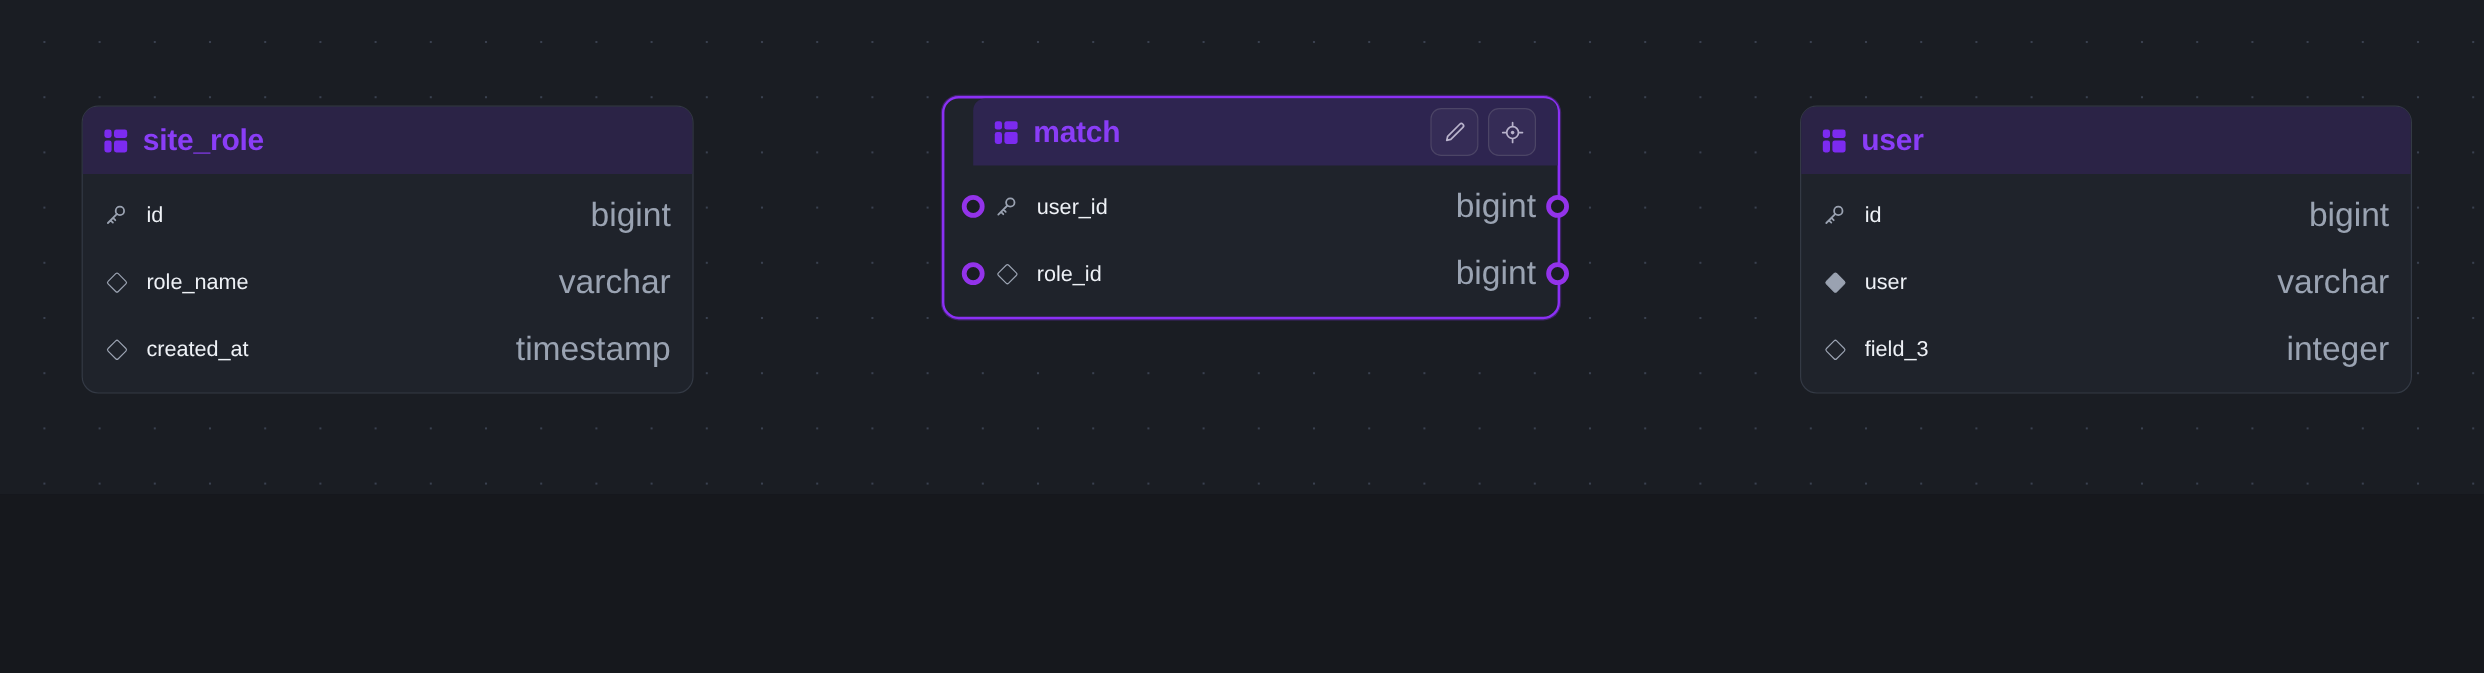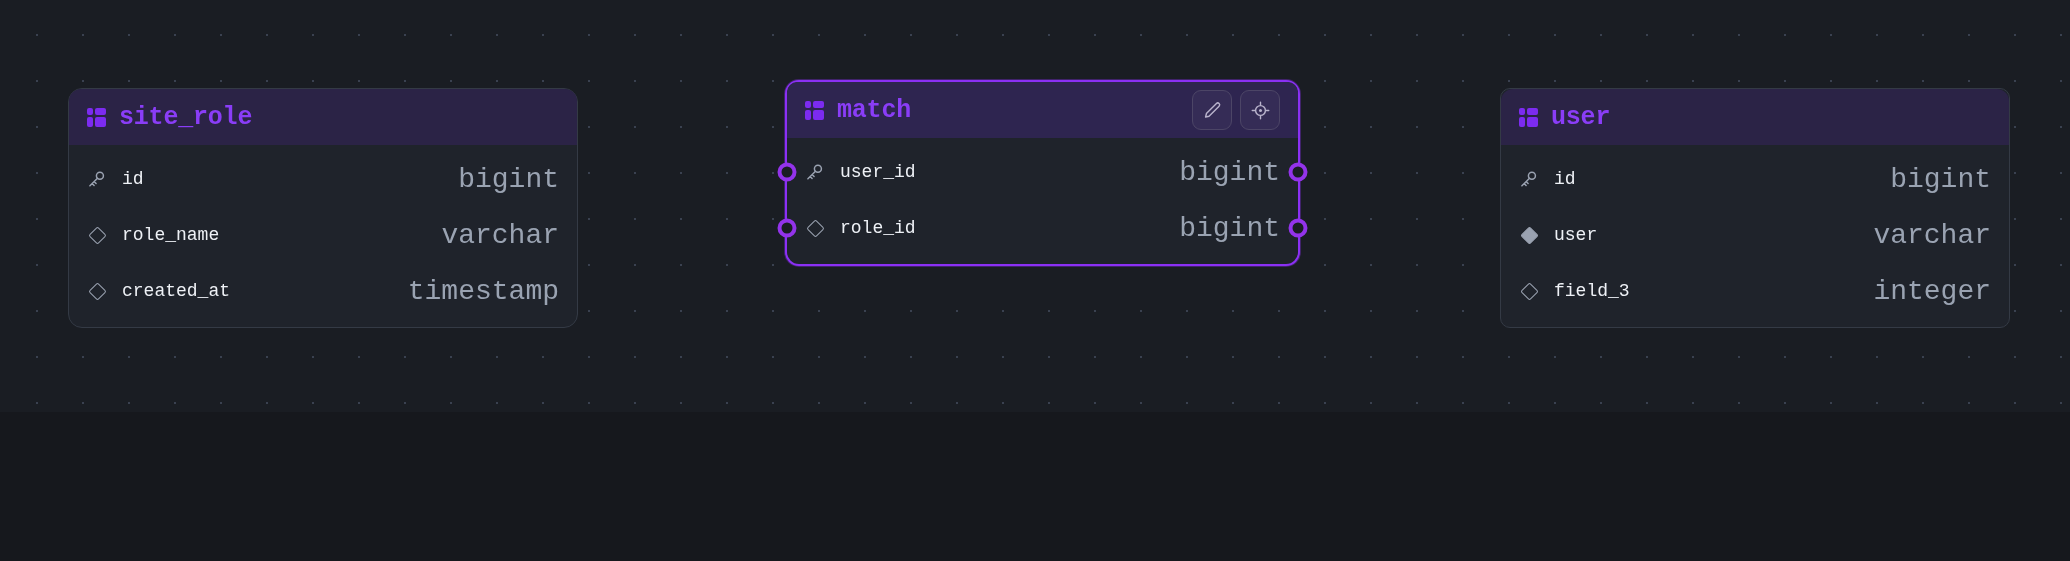--- a/index.html
+++ b/index.html
@@ -10,21 +10,21 @@
 
   #canvas {
     position: relative;
     width: 2070px;
     height: 412px;
     background-color: #1a1d23;
     background-image: radial-gradient(circle, #3a4150 1.2px, transparent 1.3px);
     background-size: 46px 46px;
     background-position: 14px 12px;
     overflow: hidden;
-    font-family: Liberation Mono, monospace;
+    font-family: Liberation Sans, sans-serif;
     -webkit-font-smoothing: antialiased;
   }
 
   
   .node {
     position: absolute;
     border-radius: 14px;
     background: #1f232b;
     border: 1px solid #343a45;
     box-sizing: border-box;
@@ -190,21 +190,21 @@
         </div>
         <div class="field-row">
           <span class="f-icon">
             <span class="diamond"></span>
           </span>
           <span class="f-name">created_at</span>
           <span class="f-type">timestamp</span>
         </div>
       </div>
     </div>
-    <div class="node selected" style="left: 785px; top: 80px; width: 515px;">
+    <div class="node selected" style="left: 785px; top: 80px; width: 515px; padding-left: 24px;">
       <div class="node-header">
         <span class="tbl-icon">
           <i class="a"></i>
           <i class="b"></i>
           <i class="c"></i>
           <i class="d"></i>
         </span>
         <span class="node-title">match</span>
         <div class="hdr-actions">
           <div class="hdr-btn">
@@ -242,21 +242,21 @@
           <span class="port left"></span>
           <span class="port right"></span>
           <span class="f-icon">
             <span class="diamond"></span>
           </span>
           <span class="f-name">role_id</span>
           <span class="f-type">bigint</span>
         </div>
       </div>
     </div>
-    <div class="node" style="left: 1500px; top: 88px; width: 510px; border-radius: 10px;">
+    <div class="node" style="left: 1500px; top: 88px; width: 510px;">
       <div class="node-header">
         <span class="tbl-icon">
           <i class="a"></i>
           <i class="b"></i>
           <i class="c"></i>
           <i class="d"></i>
         </span>
         <span class="node-title">user</span>
       </div>
       <div class="node-body">

